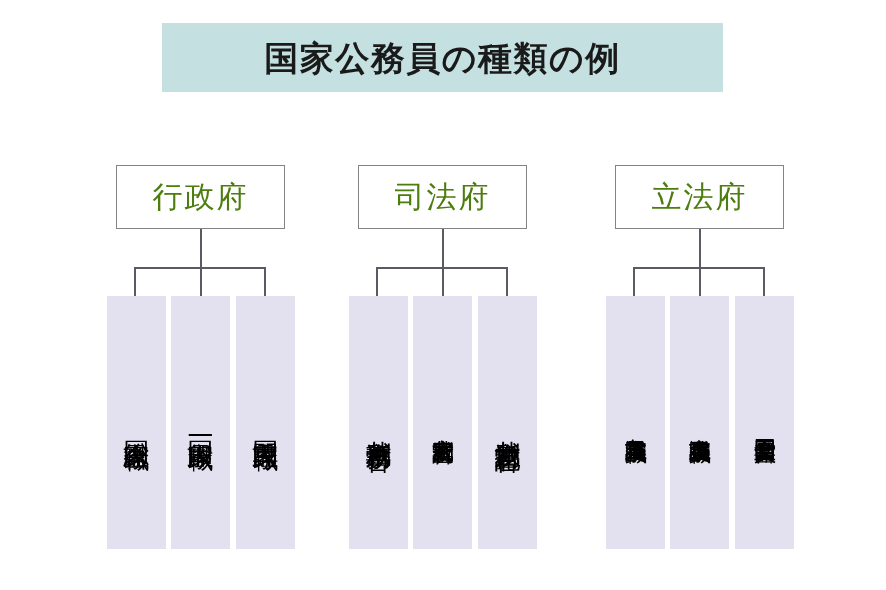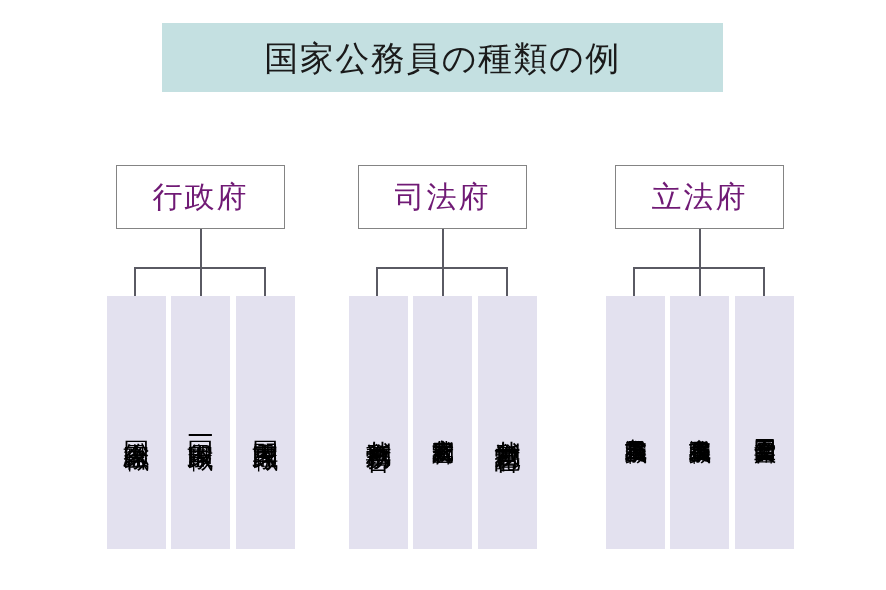--- a/index.html
+++ b/index.html
@@ -34,21 +34,21 @@
     width: 561px;
     height: 69px;
     background: #c4e0e1;
     display: flex;
     align-items: center;
     justify-content: center;
     box-sizing: border-box;
   }
   .title-text {
     font-size: 34px;
-    font-weight: 400;
+    font-weight: 700;
     letter-spacing: 1.5px;
     line-height: 1;
     color: #1a1a1a;
     white-space: nowrap;
   }
 
   
   .group {
     position: absolute;
     top: 165px;
@@ -68,21 +68,21 @@
     box-sizing: border-box;
     display: flex;
     align-items: center;
     justify-content: center;
   }
   .head-text {
     font-size: 30px;
     font-weight: 400;
     letter-spacing: 2px;
     line-height: 1;
-    color: #701a75;
+    color: #4d7c0f;
     white-space: nowrap;
   }
 
   
   .conn {
     position: absolute;
     background: #5a5a63;
   }
   
   .conn-stem {

